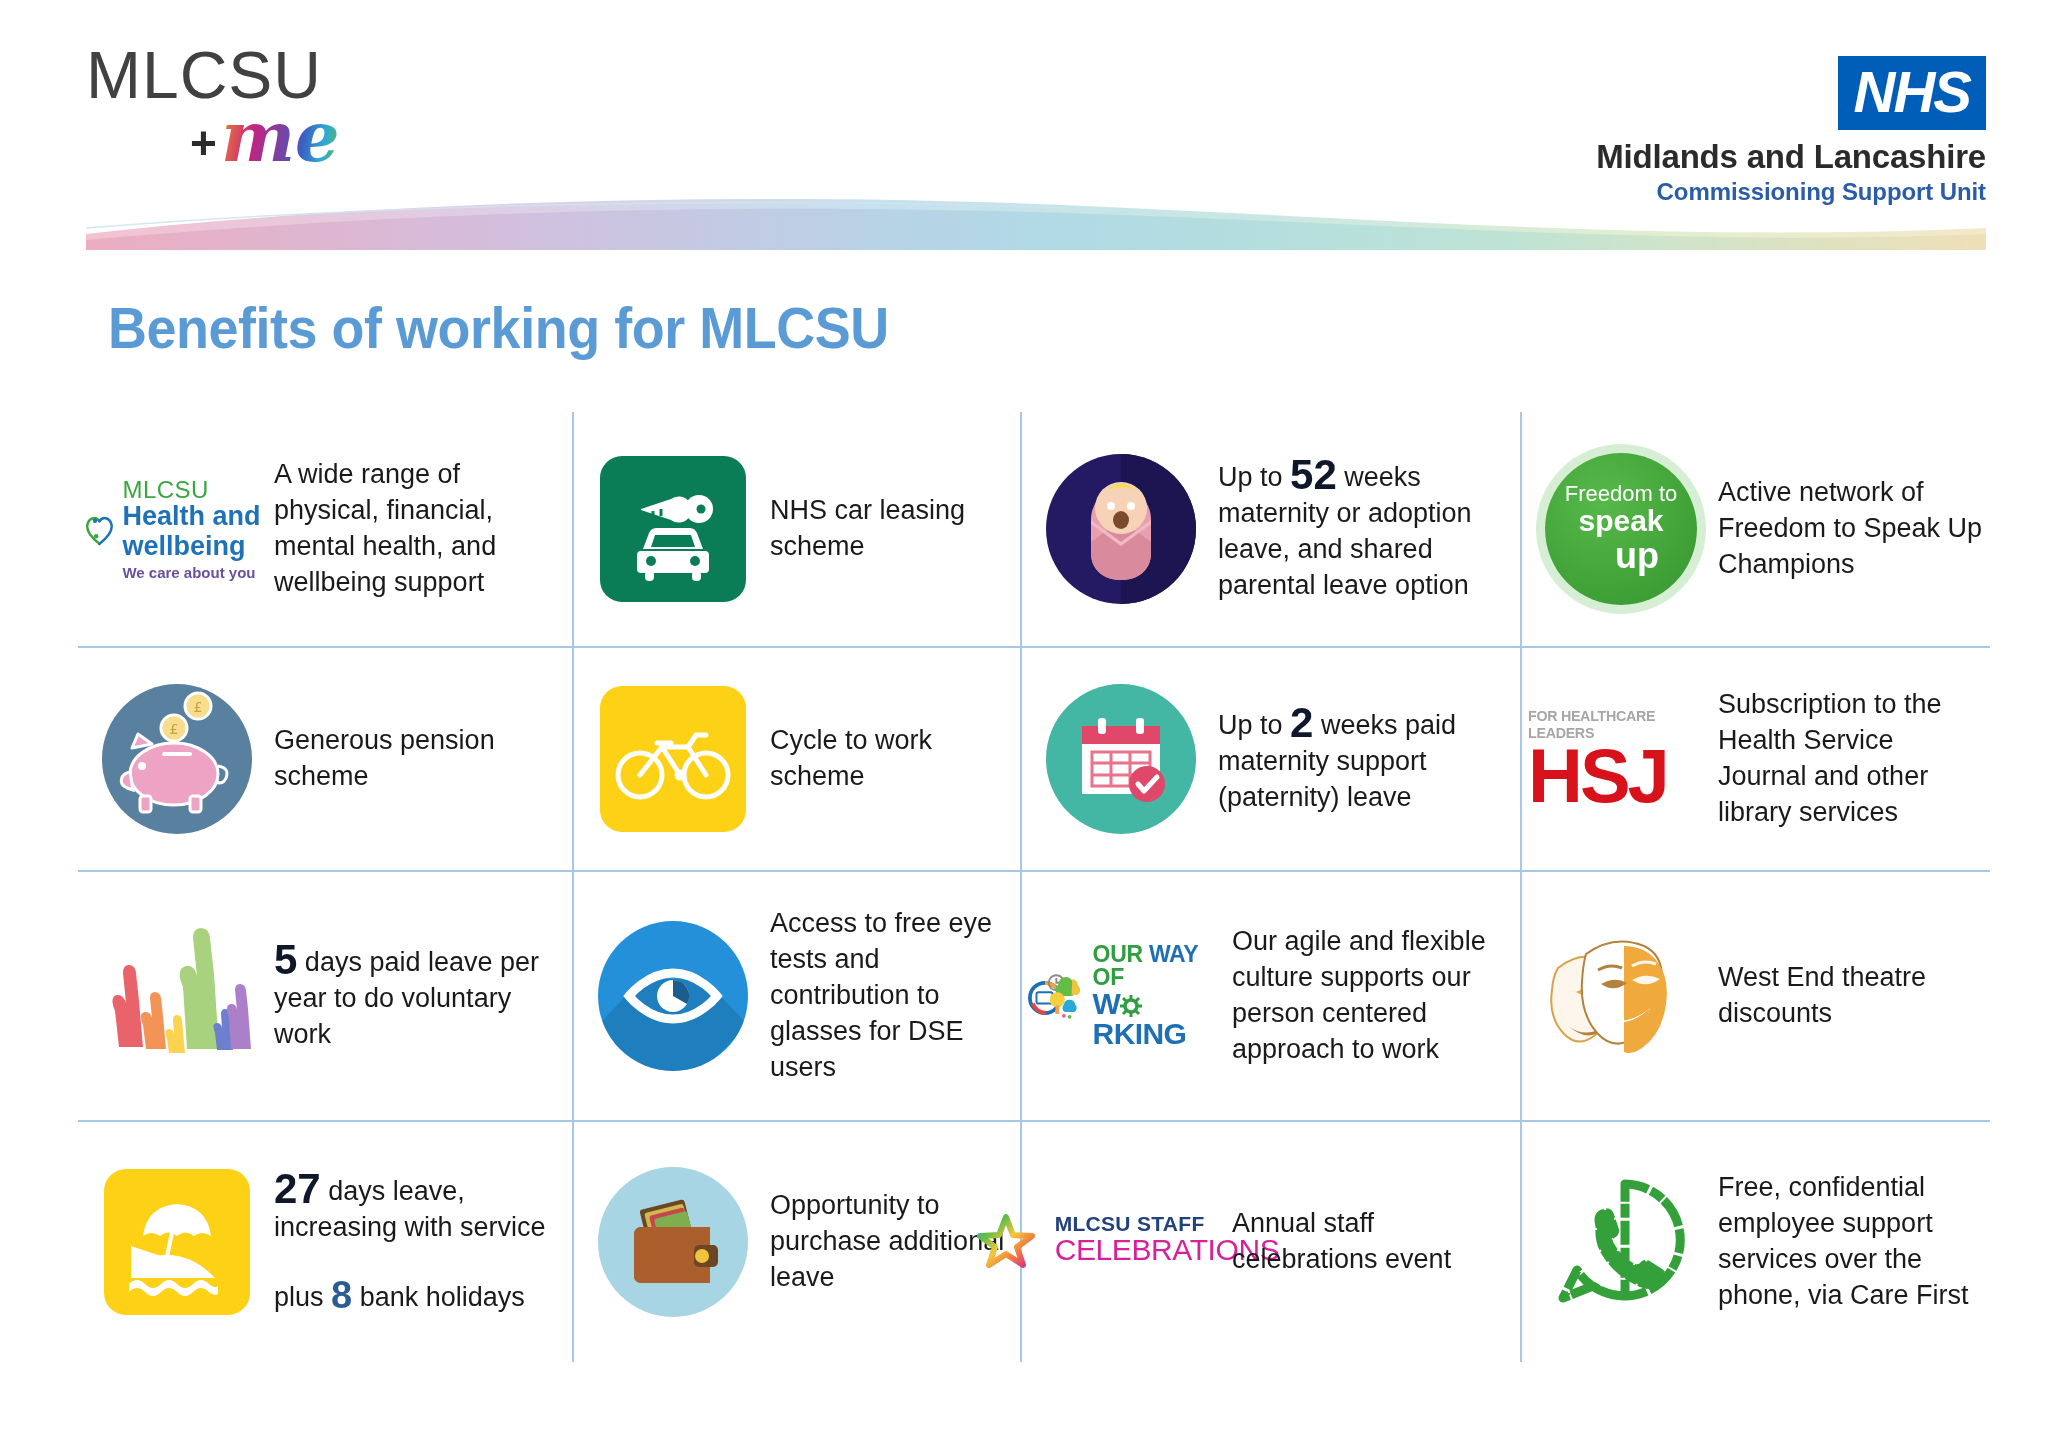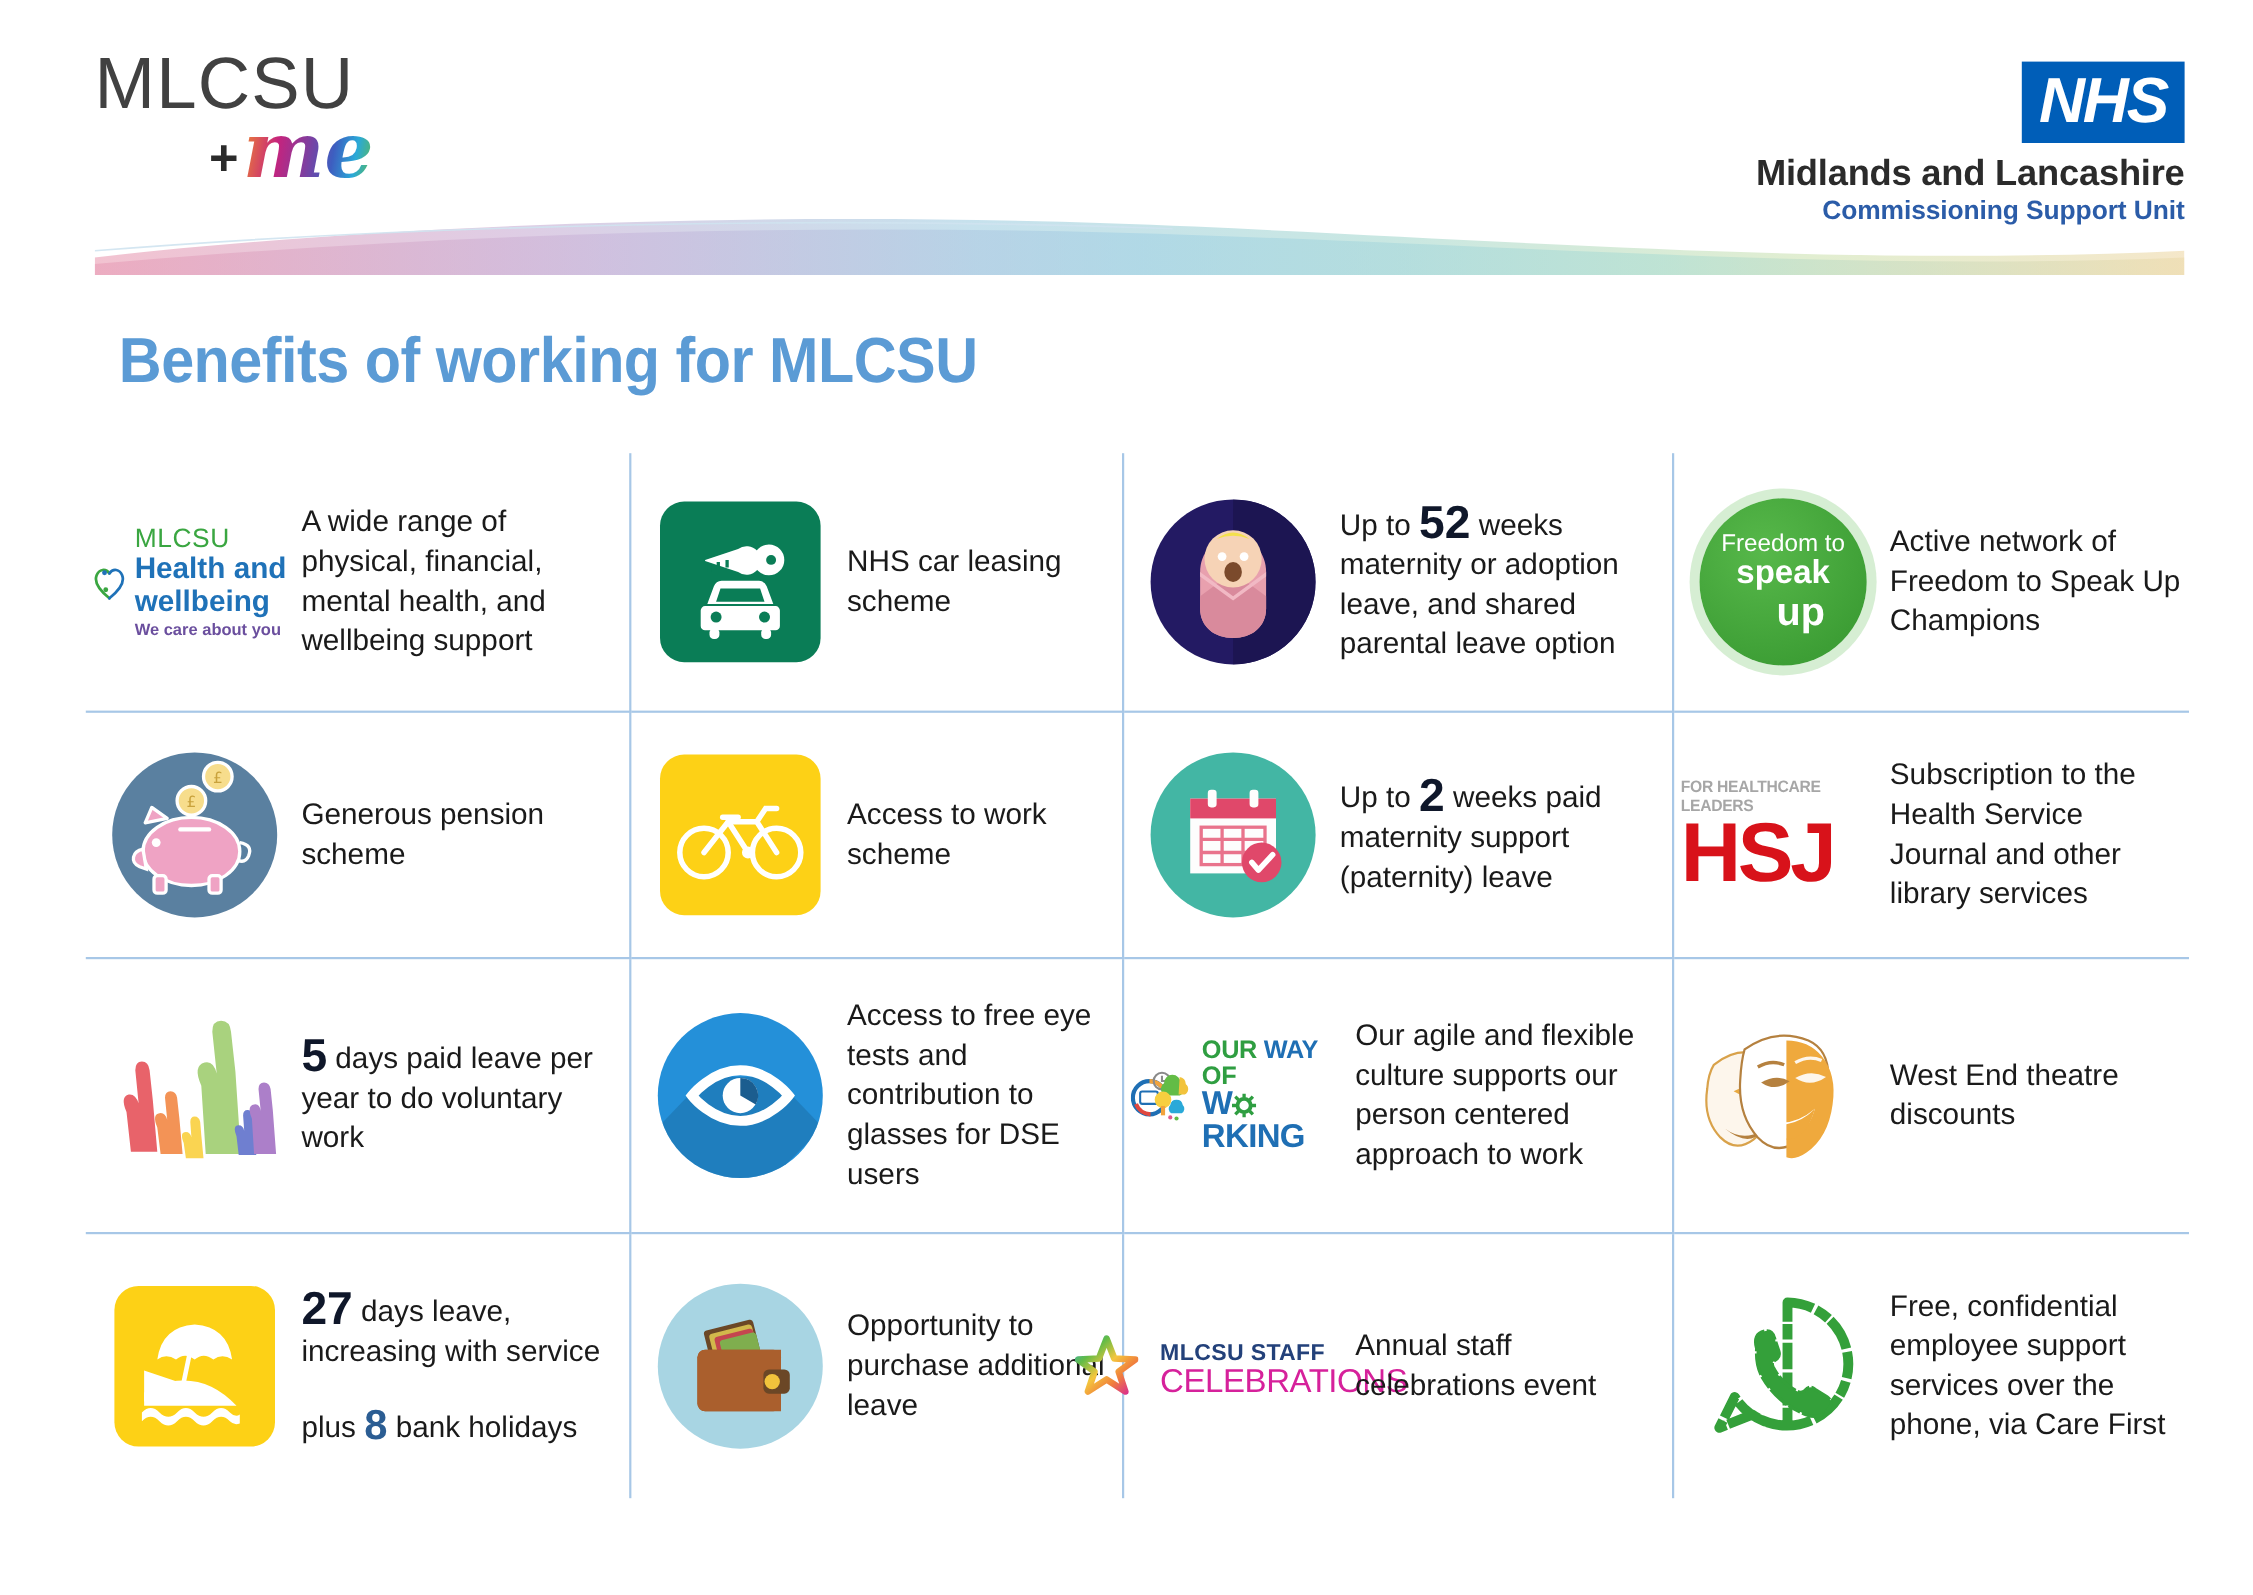--- a/index.html
+++ b/index.html
@@ -52,21 +52,21 @@
   .hsj-wrap{text-align:left;}
   .hsj-top{font-size:15px;font-weight:700;color:#a6a6a6;letter-spacing:-0.3px;transform:scaleX(.95);transform-origin:left;}
   .hsj-main{font-size:76px;font-weight:700;color:#d8121a;line-height:.92;letter-spacing:-3px;font-family:"Liberation Sans",sans-serif;}
 
   .oww{display:flex;align-items:center;gap:6px;}
   .oww-txt{line-height:1;}
   .oww-r1{font-size:23px;font-weight:700;letter-spacing:-0.3px;}
   .oww-r2{font-size:30px;font-weight:700;letter-spacing:-0.6px;}
   .g{color:#2f9e41;} .b{color:#1f6fb4;}
 
-  .cel{display:flex;align-items:flex-end;gap:20px;}
+  .cel{display:flex;align-items:flex-start;gap:20px;}
   .cel-txt{line-height:1;}
   .cel-r1{font-size:21px;font-weight:700;color:#23417a;letter-spacing:.3px;}
   .cel-r2{font-size:30px;font-weight:400;color:#d6219b;letter-spacing:-0.4px;margin-top:1px;}
 
   .fsu{width:152px;height:152px;border-radius:50%;background:radial-gradient(circle at 38% 32%,#57b84a,#3d9e35 75%);
       display:flex;flex-direction:column;align-items:center;justify-content:center;color:#fff;box-shadow:0 0 0 9px rgba(120,200,110,.30);}
   .fsu .a{font-size:22px;line-height:1;font-weight:400;}
   .fsu .b2{font-size:30px;line-height:1.05;font-weight:700;}
   .fsu .c{font-size:36px;line-height:1.05;font-weight:700;margin-left:32px;}
 </style>
@@ -223,21 +223,21 @@
                 <circle cx="93" cy="76" r="22"></circle>
               <path d="M27 76 l22 -28 h26 l18 28"></path>
               <path d="M49 48 l18 28"></path>
               <path d="M44 44 h14"></path>
               <path d="M75 48 l8 -12 h10"></path>
               <circle cx="67" cy="76" r="3" fill="#fff"></circle>
             </g>
           </svg>
         </div>
       </div>
-      <div class="txt">Access to work scheme</div>
+      <div class="txt">Cycle to work scheme</div>
     </div>
 
     <div class="cell brdr-r brdr-b">
       <div class="icon-wrap">
         <div class="circ" style="width:150px;height:150px;background:#43b6a4;">
           <svg width="150" height="150" viewBox="0 0 150 150">
             <rect x="36" y="42" width="78" height="68" fill="#fdfdfd"></rect>
             <rect x="36" y="42" width="78" height="18" fill="#e0486a"></rect>
             <rect x="52" y="34" width="8" height="16" rx="3" fill="#fdfdfd"></rect>
             <rect x="90" y="34" width="8" height="16" rx="3" fill="#fdfdfd"></rect>

